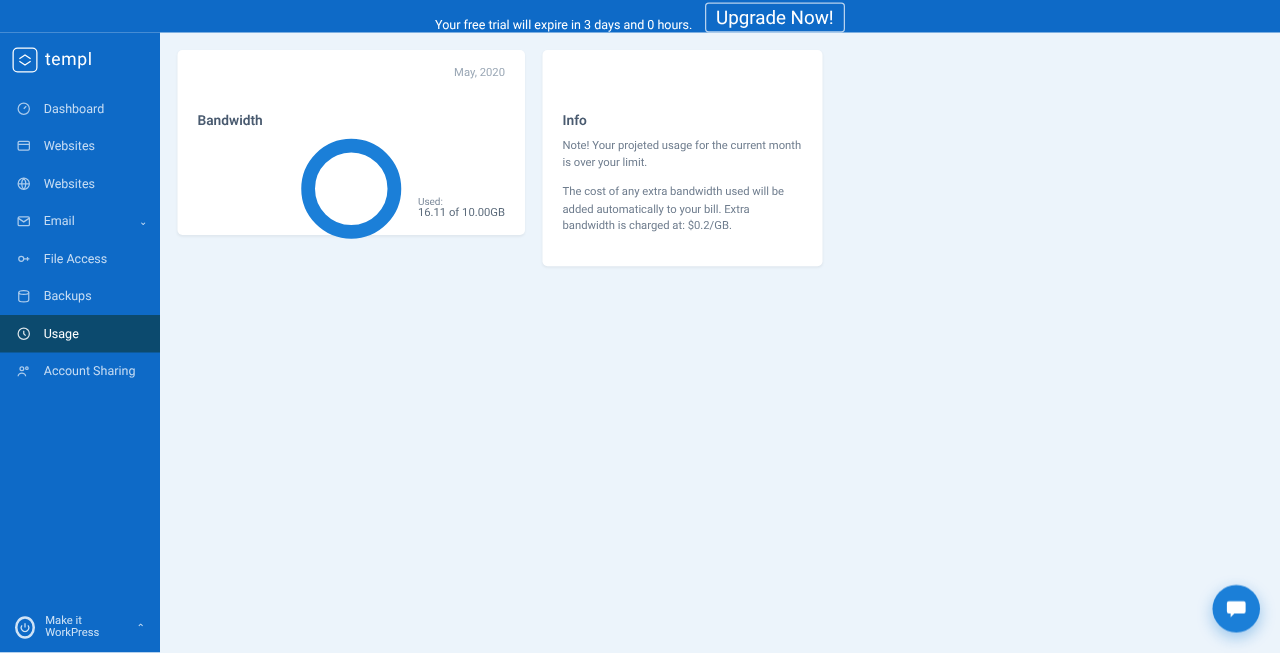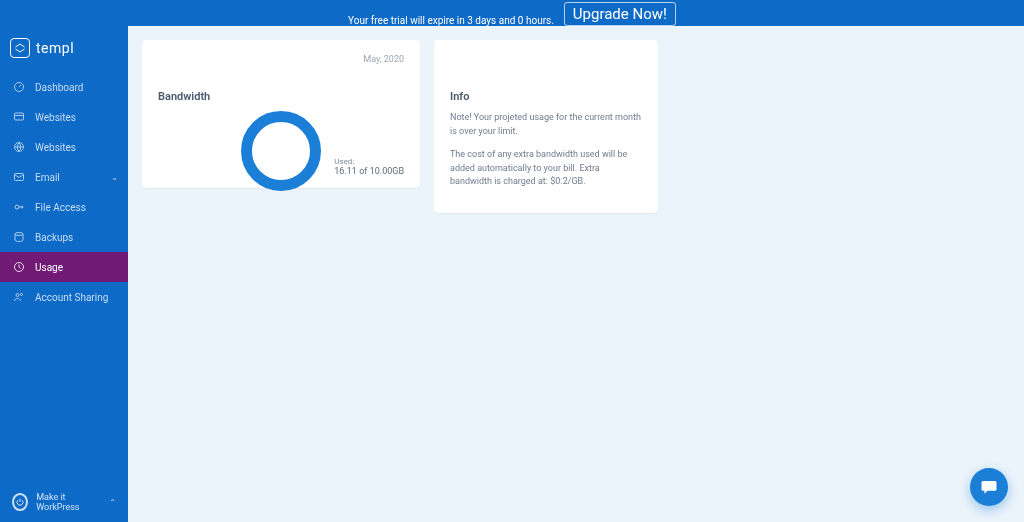--- a/index.html
+++ b/index.html
@@ -67,21 +67,21 @@
   display: flex;
   align-items: center;
   gap: 9px;
   padding: 8px 12px;
   font-size: 10px;
   color: #c6dcf3;
   cursor: pointer;
   position: relative;
 }
 .nav-item.active {
-  background: #701a75;
+  background: #0c4a6e;
   color: #fff;
 }
 .nav-icon {
   width: 14px;
   height: 14px;
   display: flex;
   align-items: center;
   justify-content: center;
   opacity: 0.85;
 }

